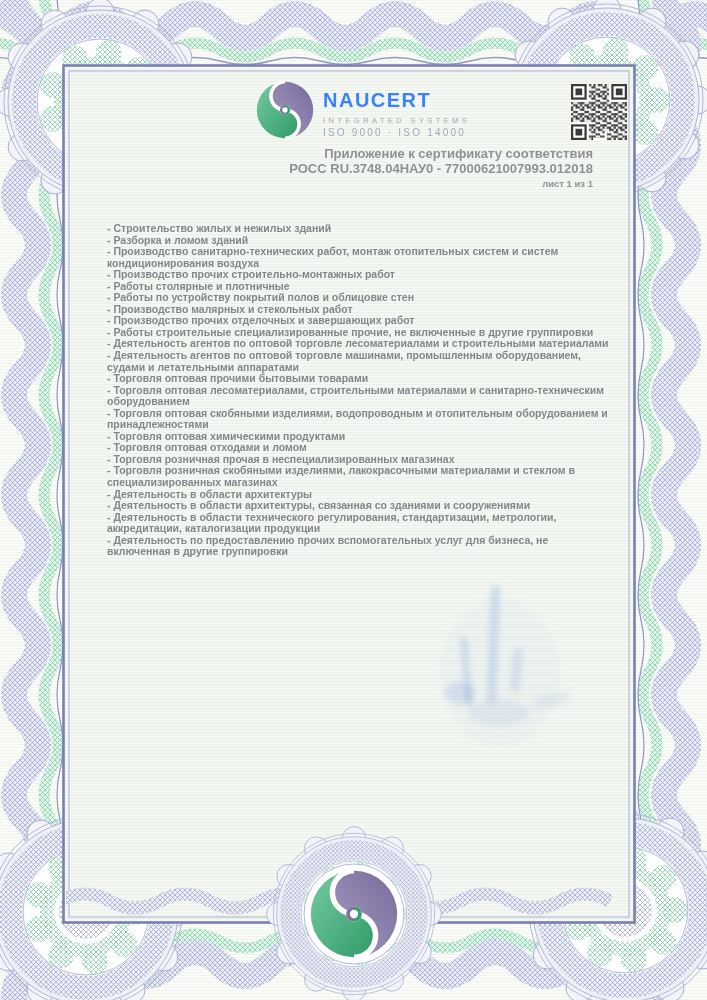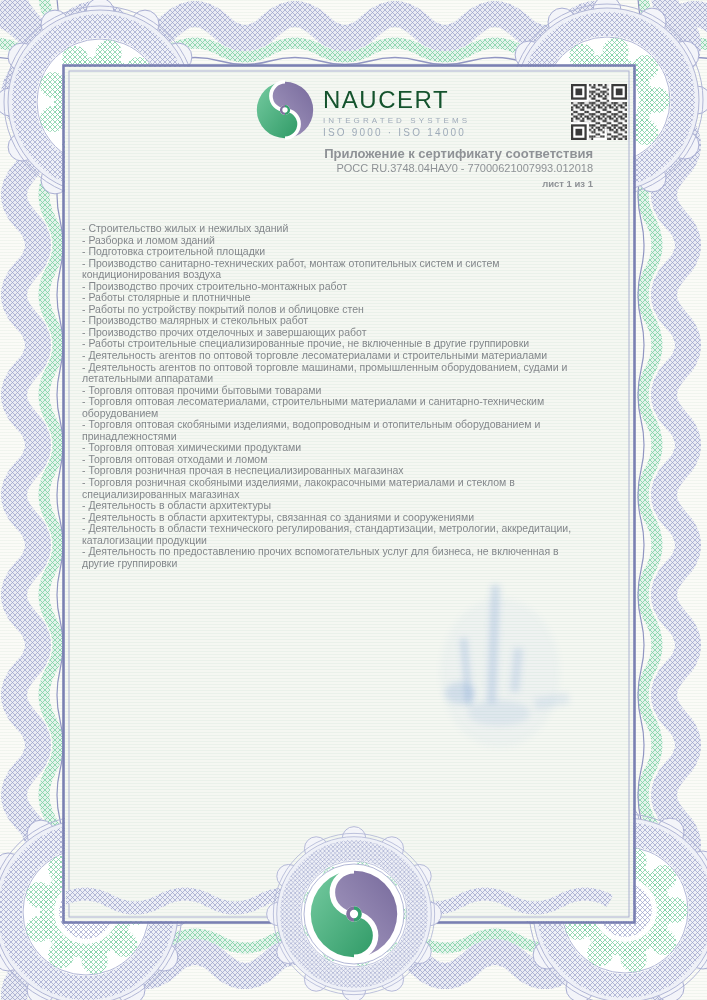--- a/index.html
+++ b/index.html
@@ -9,32 +9,32 @@
     background-image:repeating-linear-gradient(180deg, rgba(145,185,160,0.10) 0px, rgba(145,185,160,0.10) 1px, transparent 1px, transparent 3px);
     font-family:"Liberation Sans", sans-serif;
     -webkit-font-smoothing:antialiased;
   }
   .border-art{position:absolute;left:0;top:0;z-index:1;}
   .content{position:absolute;inset:0;z-index:3;}
   .stampz{position:absolute;inset:0;z-index:2;}
 
   .logo-svg{position:absolute;left:255px;top:80px;width:60px;height:60px;}
   .brand-block{position:absolute;left:323px;top:88px;}
-  .brand-name{font-size:24px;font-weight:normal;color:#14532d;letter-spacing:1.5px;line-height:24px;}
+  .brand-name{font-size:20px;font-weight:bold;color:#3b82f6;letter-spacing:1.5px;line-height:24px;}
   .brand-tagline{font-size:8px;color:#9fabb9;letter-spacing:3.1px;margin-top:4px;}
   .brand-iso{font-size:10px;color:#9fabb9;letter-spacing:2.2px;margin-top:2px;}
 
   .qr-svg{position:absolute;left:570px;top:84px;width:58px;height:56px;}
 
   .title-block{position:absolute;right:114px;top:146px;text-align:right;color:#8e9296;}
   .t1{font-size:13px;font-weight:bold;line-height:15px;}
-  .t2{font-size:11px;font-weight:normal;line-height:15px;}
+  .t2{font-size:13px;font-weight:bold;line-height:15px;}
   .t3{font-size:9.5px;font-weight:bold;margin-top:2px;}
 
-  .act-list{position:absolute;left:82px;top:223px;width:506px;font-size:10.5px;line-height:11.55px;color:#83878b;}
+  .act-list{position:absolute;left:107px;top:223px;width:506px;font-size:10.5px;line-height:11.55px;color:#83878b;font-weight:bold;}
   .act{white-space:pre-wrap;}
 
   .stamp span{position:absolute;background:rgba(110,150,210,0.27);filter:blur(3px);display:block;}
   .s1{left:489px;top:585px;width:9px;height:118px;transform:rotate(2deg);}
   .s2{left:463px;top:638px;width:7px;height:68px;transform:rotate(-5deg);}
   .s3{left:445px;top:682px;width:30px;height:22px;border-radius:50%;opacity:.8;}
   .s4{left:512px;top:648px;width:9px;height:44px;transform:rotate(5deg);opacity:.8;}
   .s5{left:535px;top:695px;width:34px;height:12px;transform:rotate(-10deg);opacity:.5;}
   .s6{left:468px;top:700px;width:62px;height:26px;border-radius:50%;opacity:.45;}
   .s7{left:440px;top:598px;width:120px;height:150px;border-radius:50%;opacity:.18;}
@@ -226,21 +226,20 @@
 
   <div class="title-block">
     <div class="t1">Приложение к сертификату соответствия</div>
     <div class="t2">РОСС RU.3748.04НАУ0 - 77000621007993.012018</div>
     <div class="t3">лист 1 из 1</div>
   </div>
 
   <div class="act-list">
       <div class="act">- Строительство жилых и нежилых зданий</div>
       <div class="act">- Разборка и ломом зданий</div>
-      <div class="act">- Подготовка строительной площадки</div>
       <div class="act">- Производство санитарно-технических работ, монтаж отопительных систем и систем кондиционирования воздуха</div>
       <div class="act">- Производство прочих строительно-монтажных работ</div>
       <div class="act">- Работы столярные и плотничные</div>
       <div class="act">- Работы по устройству покрытий полов и облицовке стен</div>
       <div class="act">- Производство малярных и стекольных работ</div>
       <div class="act">- Производство прочих отделочных и завершающих работ</div>
       <div class="act">- Работы строительные специализированные прочие, не включенные в другие группировки</div>
       <div class="act">- Деятельность агентов по оптовой торговле лесоматериалами и строительными материалами</div>
       <div class="act">- Деятельность агентов по оптовой торговле машинами, промышленным оборудованием, судами и летательными аппаратами</div>
       <div class="act">- Торговля оптовая прочими бытовыми товарами</div>

